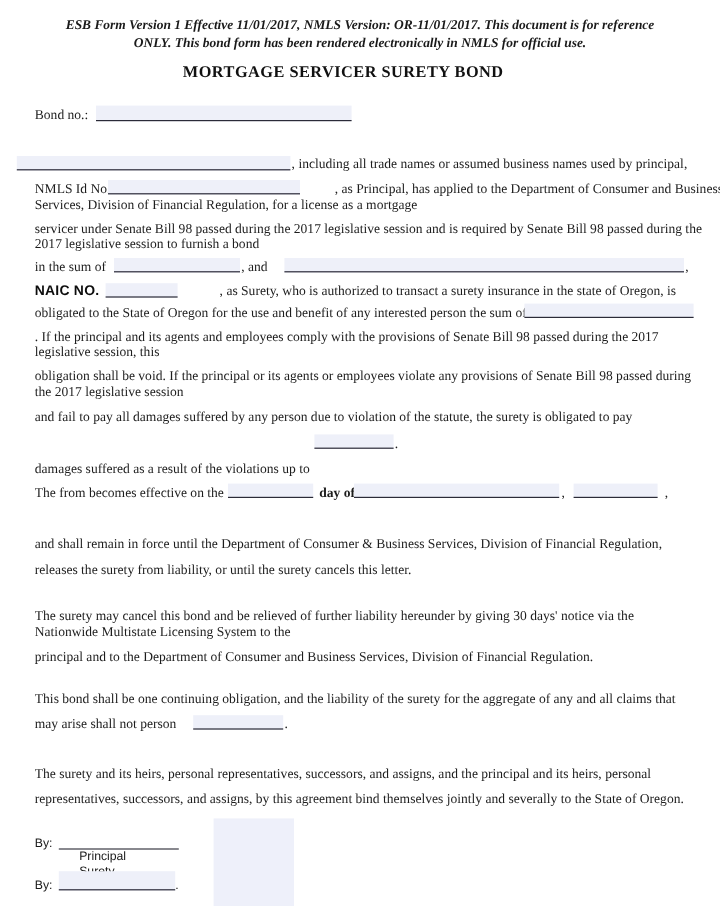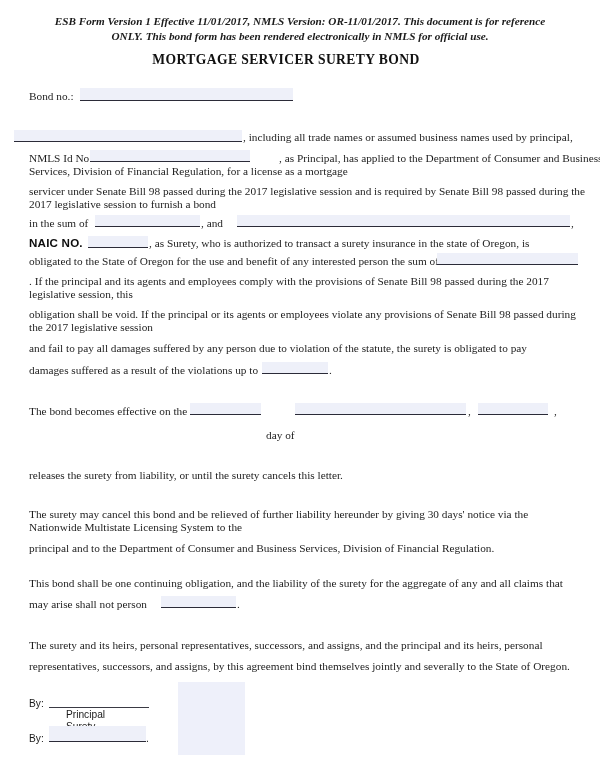--- a/index.html
+++ b/index.html
@@ -114,45 +114,46 @@
   <div class="ln" style="left:29px; top:197px;">2017 legislative session to furnish a bond</div>
 
   <div class="ln" style="left:29px; top:216px;">in the sum of</div>
   <div class="field" style="left:95px; top:215px; width:105px; height:12px;"></div>
   <div class="ln" style="left:201px; top:216px;">, and</div>
   <div class="field" style="left:237px; top:215px; width:333px; height:12px;"></div>
   <div class="ln" style="left:571px; top:216px;">,</div>
 
   <div class="ln bold-sans" style="left:29px; top:235px;">NAIC NO.</div>
   <div class="field" style="left:88px; top:236px; width:60px; height:12px;"></div>
-  <div class="ln" style="left:149px; top:236px;">,    as Surety, who is authorized to transact a surety insurance in the state of Oregon, is</div>
+  <div class="ln" style="left:149px; top:236px;padding-left:34px;">,    as Surety, who is authorized to transact a surety insurance in the state of Oregon, is</div>
 
   <div class="ln" style="left:29px; top:254px;">obligated to the State of Oregon for the use and benefit of any interested person the sum of</div>
   <div class="field" style="left:437px; top:253px; width:141px; height:12px;"></div>
 
   <div class="ln" style="left:29px; top:274px;">. If the principal and its agents and employees comply with the provisions of Senate Bill 98 passed during the 2017</div>
   <div class="ln" style="left:29px; top:287px;">legislative session, this</div>
 
   <div class="ln" style="left:29px; top:307px;">obligation shall be void. If the principal or its agents or employees violate any provisions of Senate Bill 98 passed during</div>
   <div class="ln" style="left:29px; top:320px;">the 2017 legislative session</div>
 
   <div class="ln" style="left:29px; top:341px;">and fail to pay all damages suffered by any person due to violation of the statute, the surety is obligated to pay</div>
 
-  <div class="ln" style="left:29px; top:363px;">damages suffered as a result of the violations up to</div>
+  <div class="ln" style="left:29px; top:384px;">damages suffered as a result of the violations up to</div>
   <div class="field" style="left:262px; top:362px; width:66px; height:12px;"></div>
   <div class="ln" style="left:329px; top:363px;">.</div>
 
-  <div class="ln" style="left:29px; top:404px;">The bond becomes effective on the</div>
+  <div class="ln" style="left:29px; top:404px;">The from becomes effective on the</div>
   <div class="field" style="left:190px; top:403px; width:71px; height:12px;"></div>
-  <div class="ln" style="left:266px; top:428px;">day of</div>
+  <div class="ln" style="left:266px; top:404px;font-weight:bold;">day of</div>
   <div class="field" style="left:295px; top:403px; width:171px; height:12px;"></div>
   <div class="ln" style="left:468px; top:404px;">,</div>
   <div class="field" style="left:478px; top:403px; width:70px; height:12px;"></div>
   <div class="ln" style="left:554px; top:404px;">,</div>
 
+  <div class="ln" style="left:29px; top:447px;">and shall remain in force until the Department of Consumer &amp; Business Services, Division of Financial Regulation,</div>
   <div class="ln" style="left:29px; top:468px;">releases the surety from liability, or until the surety cancels this letter.</div>
 
   <div class="ln" style="left:29px; top:507px;">The surety may cancel this bond and be relieved of further liability hereunder by giving 30 days' notice via the</div>
   <div class="ln" style="left:29px; top:520px;">Nationwide Multistate Licensing System to the</div>
   <div class="ln" style="left:29px; top:541px;"> principal and to the Department of Consumer and Business Services, Division of Financial Regulation.</div>
 
   <div class="ln" style="left:29px; top:576px;">This bond shall be one continuing obligation, and the liability of the surety for the aggregate of any and all claims that</div>
   <div class="ln" style="left:29px; top:597px;">may arise shall not person</div>
   <div class="field" style="left:161px; top:596px; width:75px; height:12px;"></div>
   <div class="ln" style="left:237px; top:597px;">.</div>

